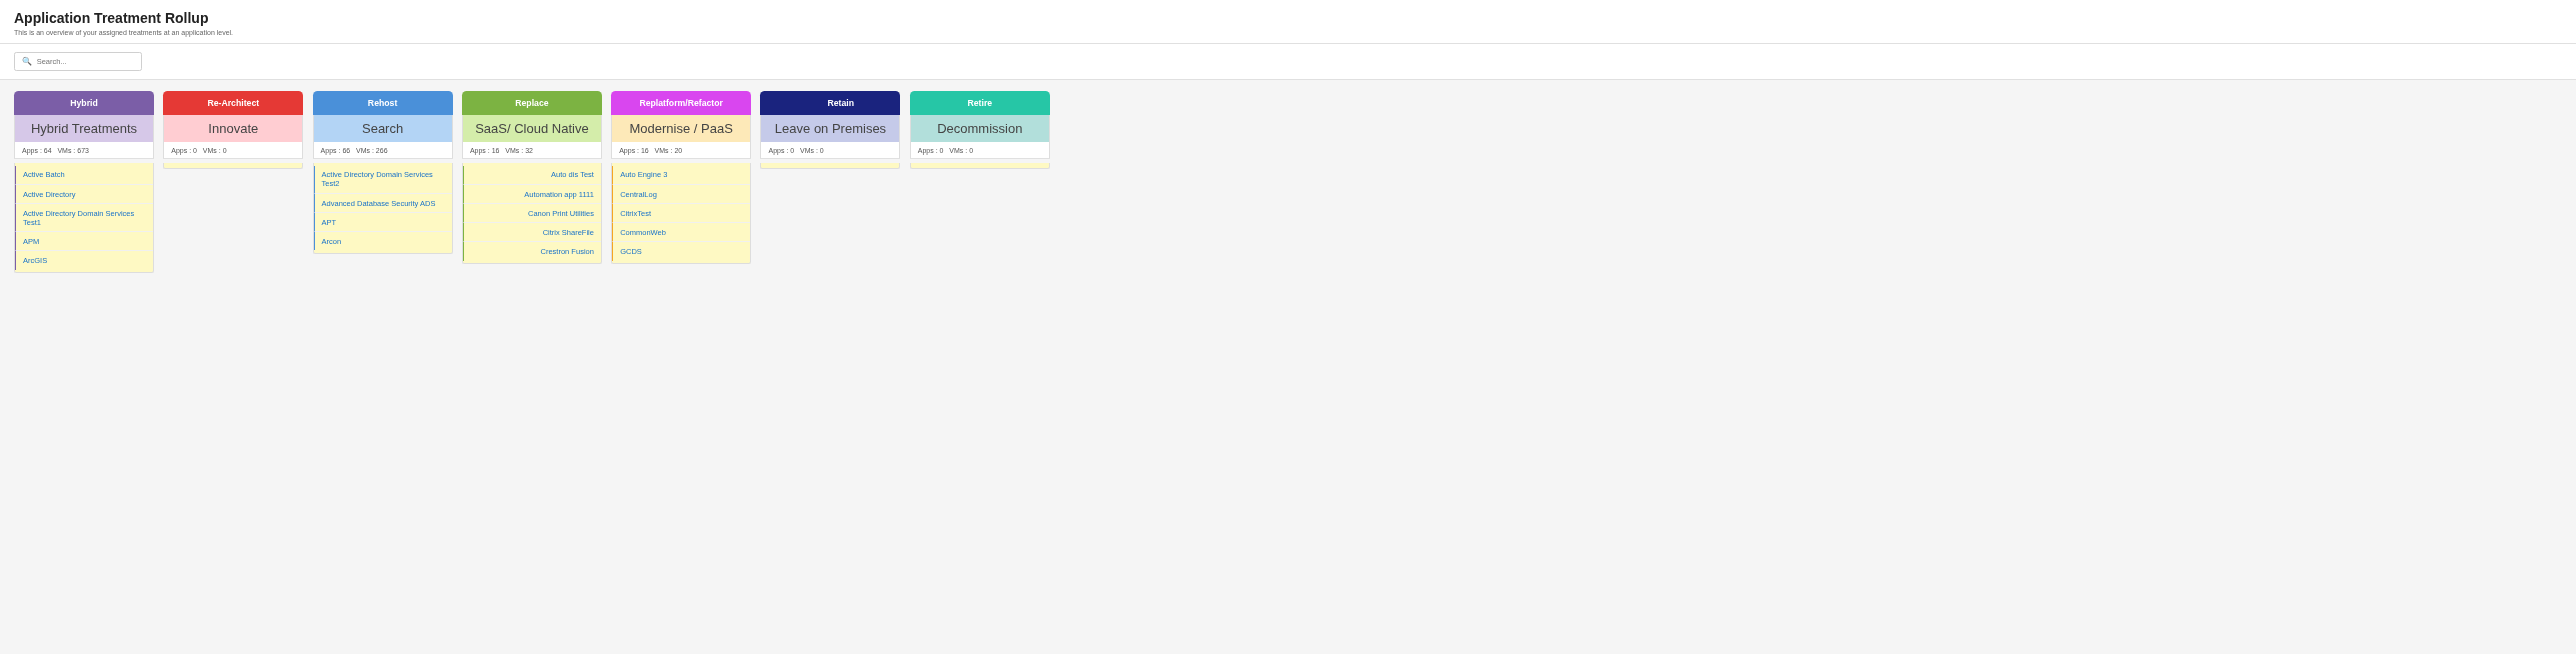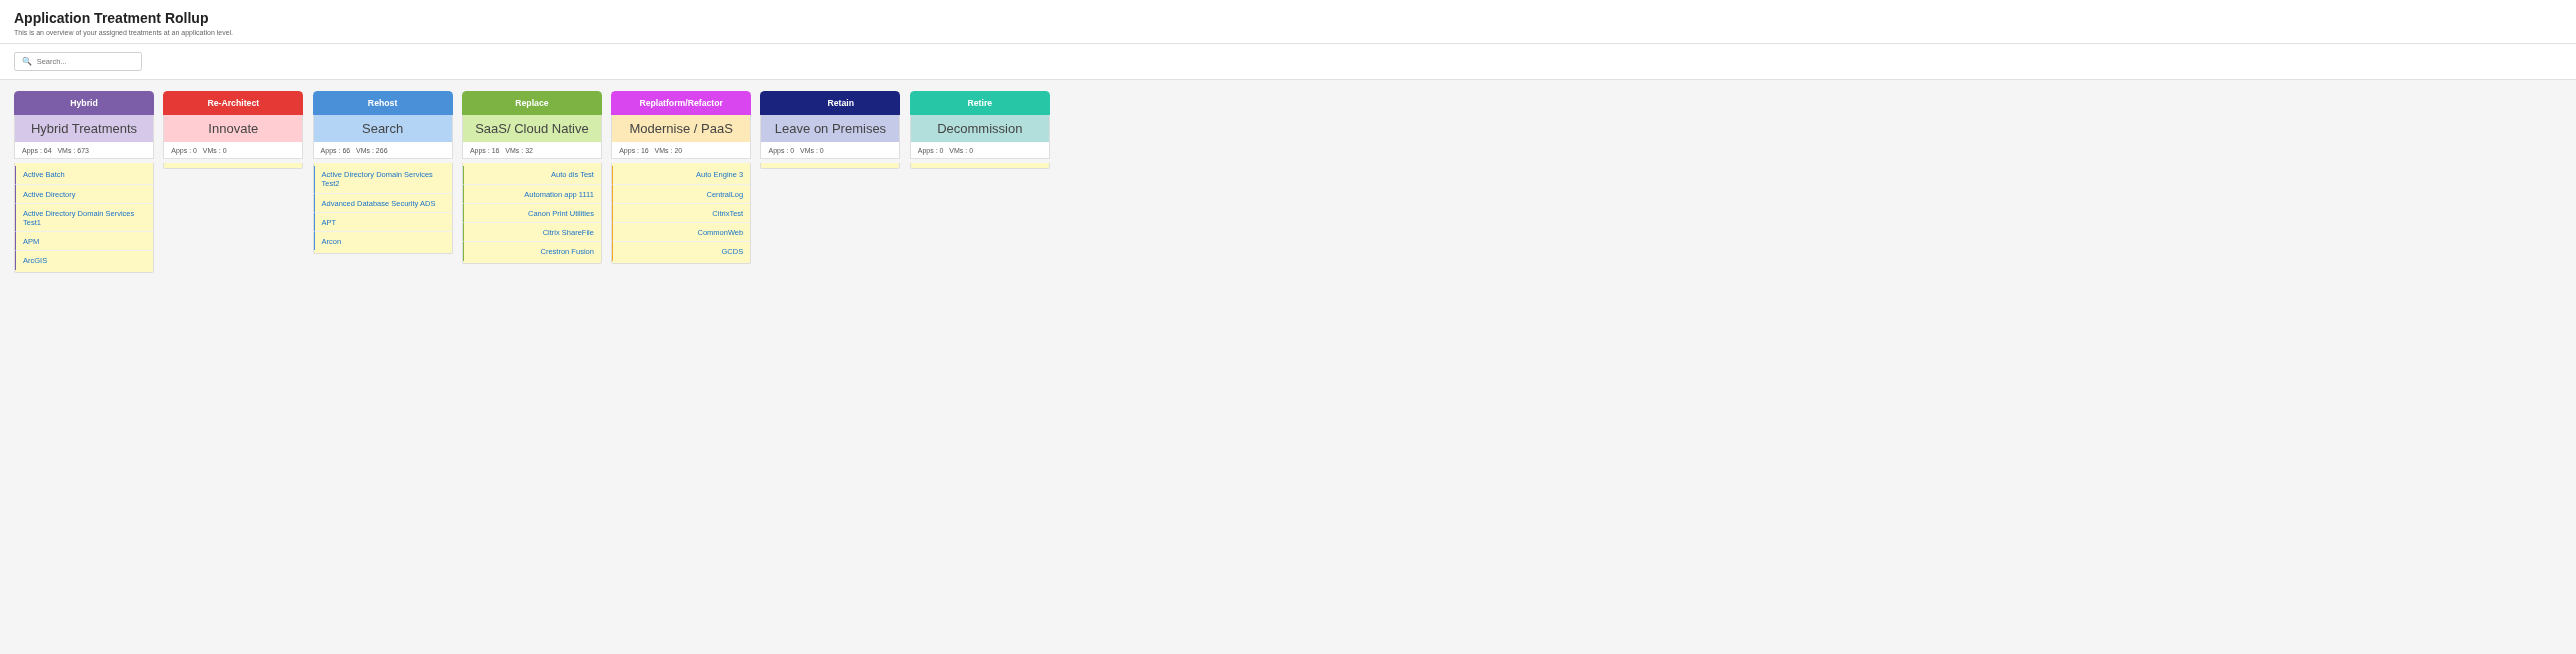--- a/index.html
+++ b/index.html
@@ -121,21 +121,21 @@
       border-left: 1.7px solid transparent;
     }
     .column-item:last-child {
       border-bottom: none;
     }
 
     
     .col-hybrid .column-item { border-left-color: #7b5ea7; }
     .col-rehost .column-item { border-left-color: #4a90d9; }
     .col-replace .column-item { border-left-color: #7cb342; text-align: right; }
-    .col-replatform .column-item { border-left-color: #f5a623; text-align: right; }
+    .col-replatform .column-item { border-left-color: #f5a623; }
 
     
     .bg-hybrid { background: #7b5ea7; }
     .bg-rearchitect { background: #e53935; }
     .bg-rehost { background: #4a90d9; }
     .bg-replace { background: #7cb342; }
     .bg-replatform { background: #d946ef; }
     .bg-retain { background: #1a237e; padding-left: 25px; }
     .bg-retire { background: #26c6a6; }
 

